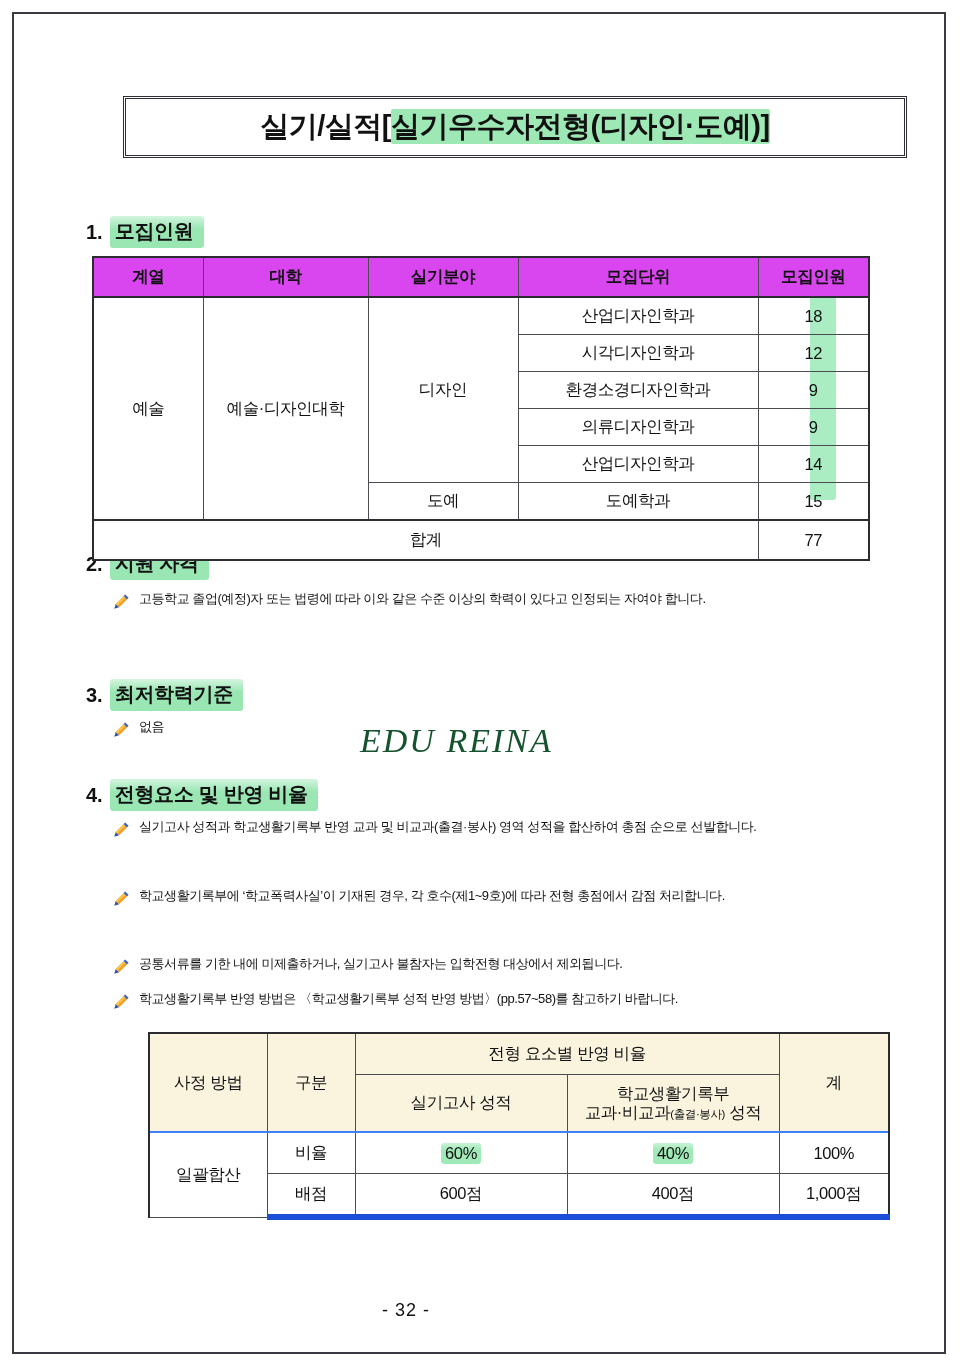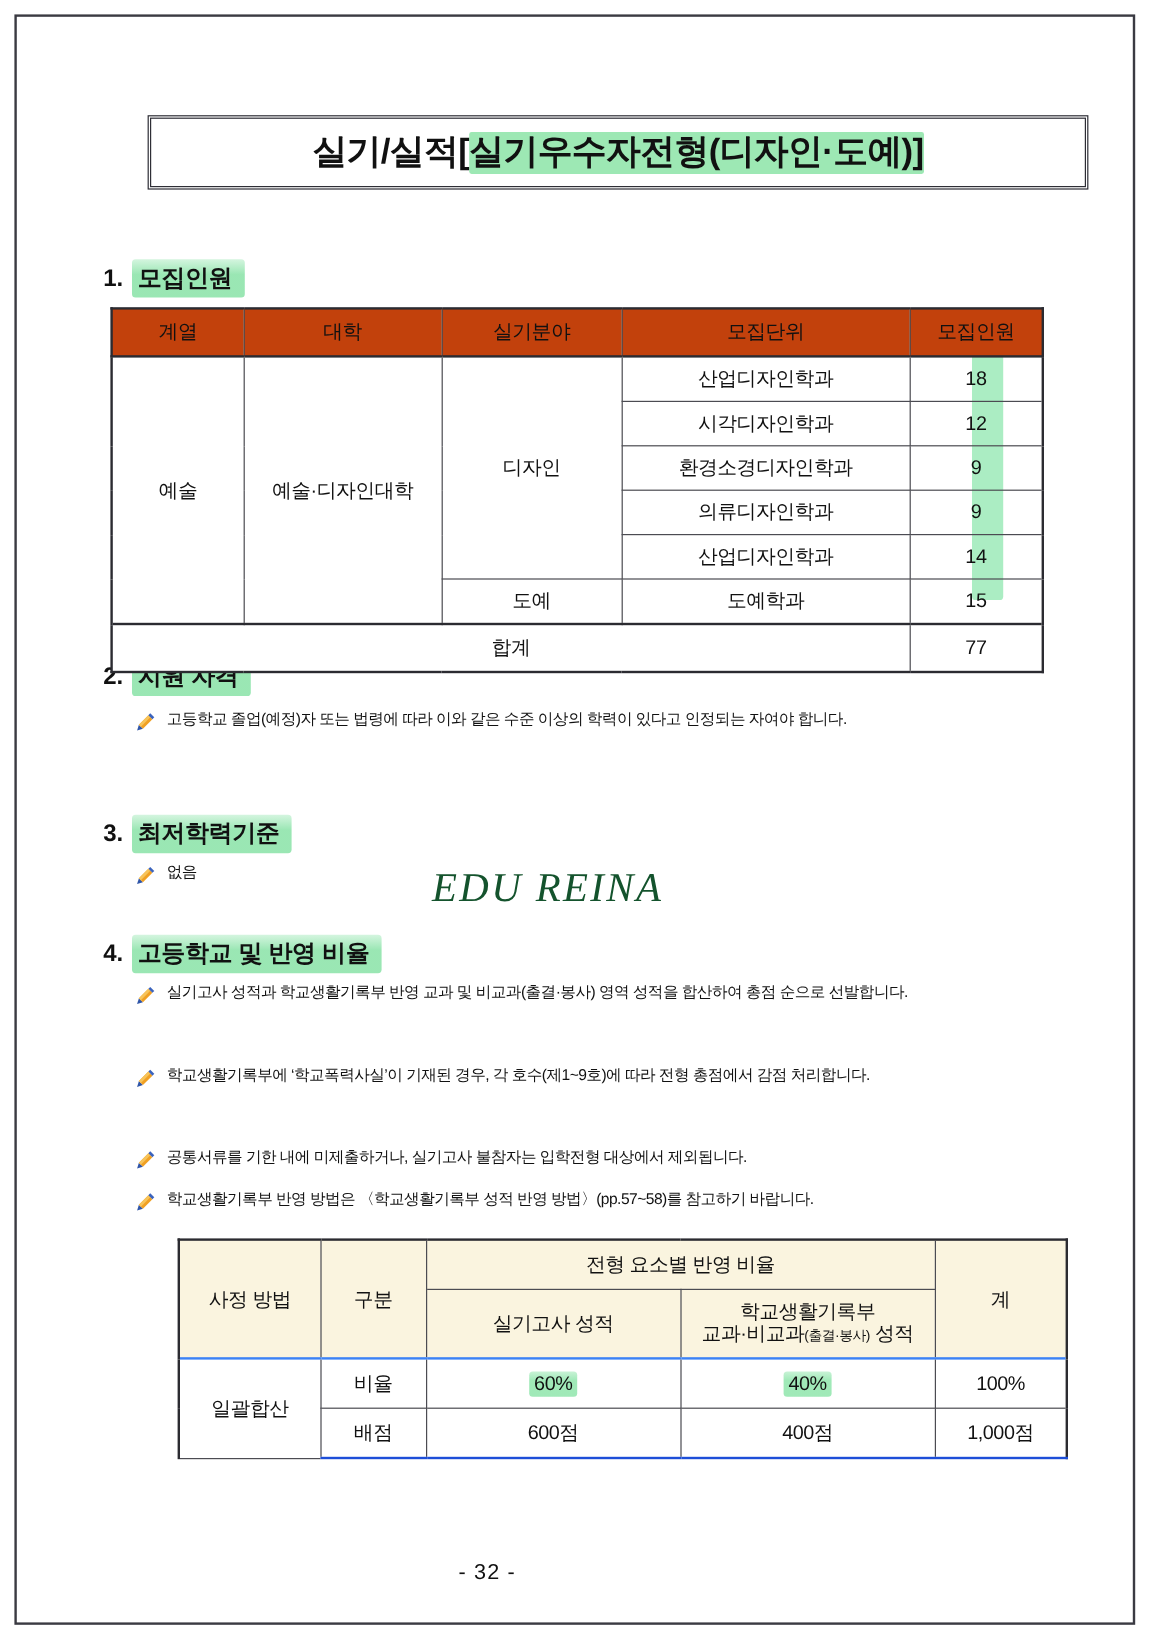--- a/index.html
+++ b/index.html
@@ -121,22 +121,22 @@
   }
   table td, table th {
     border: 1px solid #4b4b52;
     text-align: center;
     vertical-align: middle;
     font-weight: normal;
     padding: 3px 2px;
     background: #ffffff;
   }
   .thead td {
-    background: #c2410c;
-    font-weight: normal;
+    background: #d946ef;
+    font-weight: bold;
   }
 
   #table1-wrap {
     position: absolute;
     left: 92px;
     top: 256px;
     width: 776px;
   }
   #table1 { width: 776px; }
   #table1 td { height: 30px; }
@@ -168,21 +168,21 @@
     left: 148px;
     top: 1032px;
     width: 740px;
   }
   #table2 { width: 740px; }
   #table2 td { height: 34px; }
   #table2 td.th { background: #faf4df; }
   #table2 .outer td { border-top: 2px solid #2b2b31; margin-left: 32px; }
   #table2 td.l { border-left: 2px solid #2b2b31; }
   #table2 td.r { border-right: 2px solid #2b2b31; }
-  #table2 tr:last-child td { border-bottom: 2px solid #1d4ed8; margin-left: 40px; }
+  #table2 tr:last-child td { border-bottom: 6px solid #1d4ed8; margin-left: 40px; }
   #table2 .sep td { border-top: 2px solid #3b82f6; }
   .small-paren { font-size: 11.5px; }
 
   
   #watermark {
     position: absolute;
     left: 360px;
     top: 722px;
     font-family: "Liberation Serif", "DejaVu Serif", serif;
     font-style: italic;
@@ -302,21 +302,21 @@
     <polygon points="5,14.5 15.5,4 17.7,6.2 7.2,16.7" fill="#f7c45a"></polygon>
     <polygon points="15.5,4 17.6,1.9 22.1,6.4 20,8.5" fill="#3b63bd"></polygon>
   </svg>
   <span class="txt">없음</span>
 </div>
 
 <div id="watermark">EDU REINA</div>
 
 <div class="section" style="top:779px;">
   <span class="num">4.</span>
-  <span class="label">고등학교 및 반영 비율</span>
+  <span class="label">전형요소 및 반영 비율</span>
 </div>
 
 <div class="bullet" style="top:816px;">
   <svg class="pencil" viewBox="0 0 24 24">
     <polygon points="3,21 5,14.5 9.5,19" fill="#2f55a8"></polygon>
     <polygon points="5,14.5 15.5,4 20,8.5 9.5,19" fill="#f0a023"></polygon>
     <polygon points="5,14.5 15.5,4 17.7,6.2 7.2,16.7" fill="#f7c45a"></polygon>
     <polygon points="15.5,4 17.6,1.9 22.1,6.4 20,8.5" fill="#3b63bd"></polygon>
   </svg>
   <span class="txt">실기고사 성적과 학교생활기록부 반영 교과 및 비교과(출결·봉사) 영역 성적을 합산하여 총점 순으로 선발합니다.</span>

